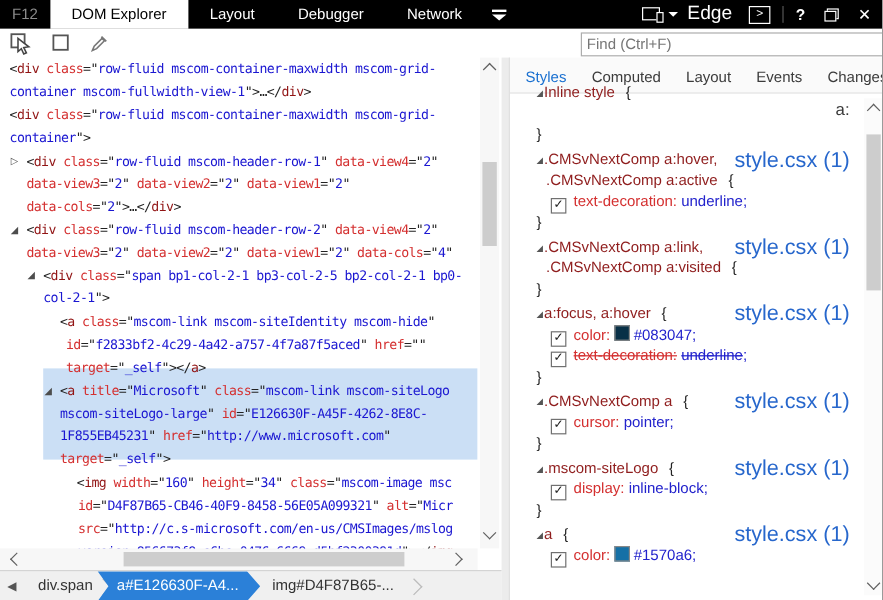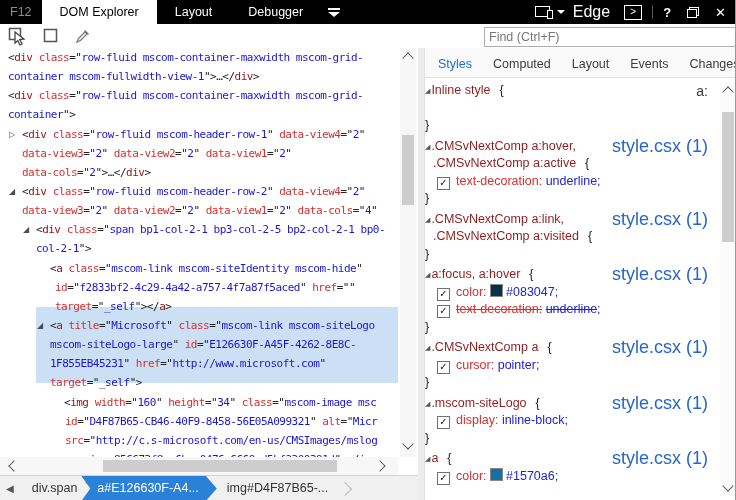--- a/index.html
+++ b/index.html
@@ -59,21 +59,21 @@
   .crumb.selected{background:#2b80d8;color:#fff;padding:0 18px 0 16px;margin-left:-8px;
      clip-path:polygon(0 0, calc(100% - 11px) 0, 100% 50%, calc(100% - 11px) 100%, 0 100%, 9px 50%);}
   
   #splitter{position:absolute;left:418px;top:48px;width:7px;height:452px;background:#ececec;border-right:1px solid #e0e0e0;box-sizing:border-box;}
   
   #right-panel{position:absolute;left:425px;top:48px;width:311px;height:452px;background:#fff;}
   #style-tabs{position:absolute;left:0;top:0;width:311px;height:30px;background:#fafafa;border-bottom:1px solid #e3e3e3;
               display:flex;align-items:flex-end;box-sizing:border-box;padding:0 0 6px 13px;gap:21px;}
   .style-tab{font-size:12.5px;color:#3b3b3b;}
   .style-tab.active{color:#1a70d0;}
-  #styles-content{position:absolute;left:0;top:26px;width:295px;height:422px;overflow:hidden;padding:8px 0 0 0;box-sizing:border-box;}
+  #styles-content{position:absolute;left:0;top:13px;width:295px;height:422px;overflow:hidden;padding:8px 0 0 22px;box-sizing:border-box;}
   .sec{position:relative;margin-bottom:3px;}
   .sline{position:relative;height:17.5px;line-height:17.5px;font-size:12.5px;}
   .sec-arrow{font-size:7px;color:#555;margin-right:1px;vertical-align:1px;font-family:"DejaVu Sans",sans-serif;}
   .selector{color:#8f1d1d;}
   .sel-cont{padding-left:8px;}
   .brace{color:#222;padding-left:9px;}
   .closebrace{color:#222;height:17.5px;line-height:17.5px;font-size:12.5px;}
   .csslink{position:absolute;right:12px;top:0;color:#2767cc;font-size:18px;}
   .prop-line{position:relative;height:17.5px;line-height:17.5px;font-size:12.5px;padding-left:12px;}
   .cbx{display:inline-block;width:11px;height:11px;border:1px solid #707070;background:#fff;color:#1a1a1a;
@@ -89,20 +89,21 @@
 <body>
 
 <div id="win">
 
   <div id="titlebar">
     <span id="f12-label">F12</span>
     <div id="tb-tabs" style="display:flex;">
         <div class="tb-tab active">DOM Explorer</div>
         <div class="tb-tab">Layout</div>
         <div class="tb-tab">Debugger</div>
+        <div class="tb-tab">Network</div>
       </div>
     <div id="more-tabs">
       <span class="bar"></span>
       <span class="tri"></span>
     </div>
     <div id="tb-right">
       <span id="device-icon">
           <span class="mon"></span>
           <span class="ph"></span>
         </span>

